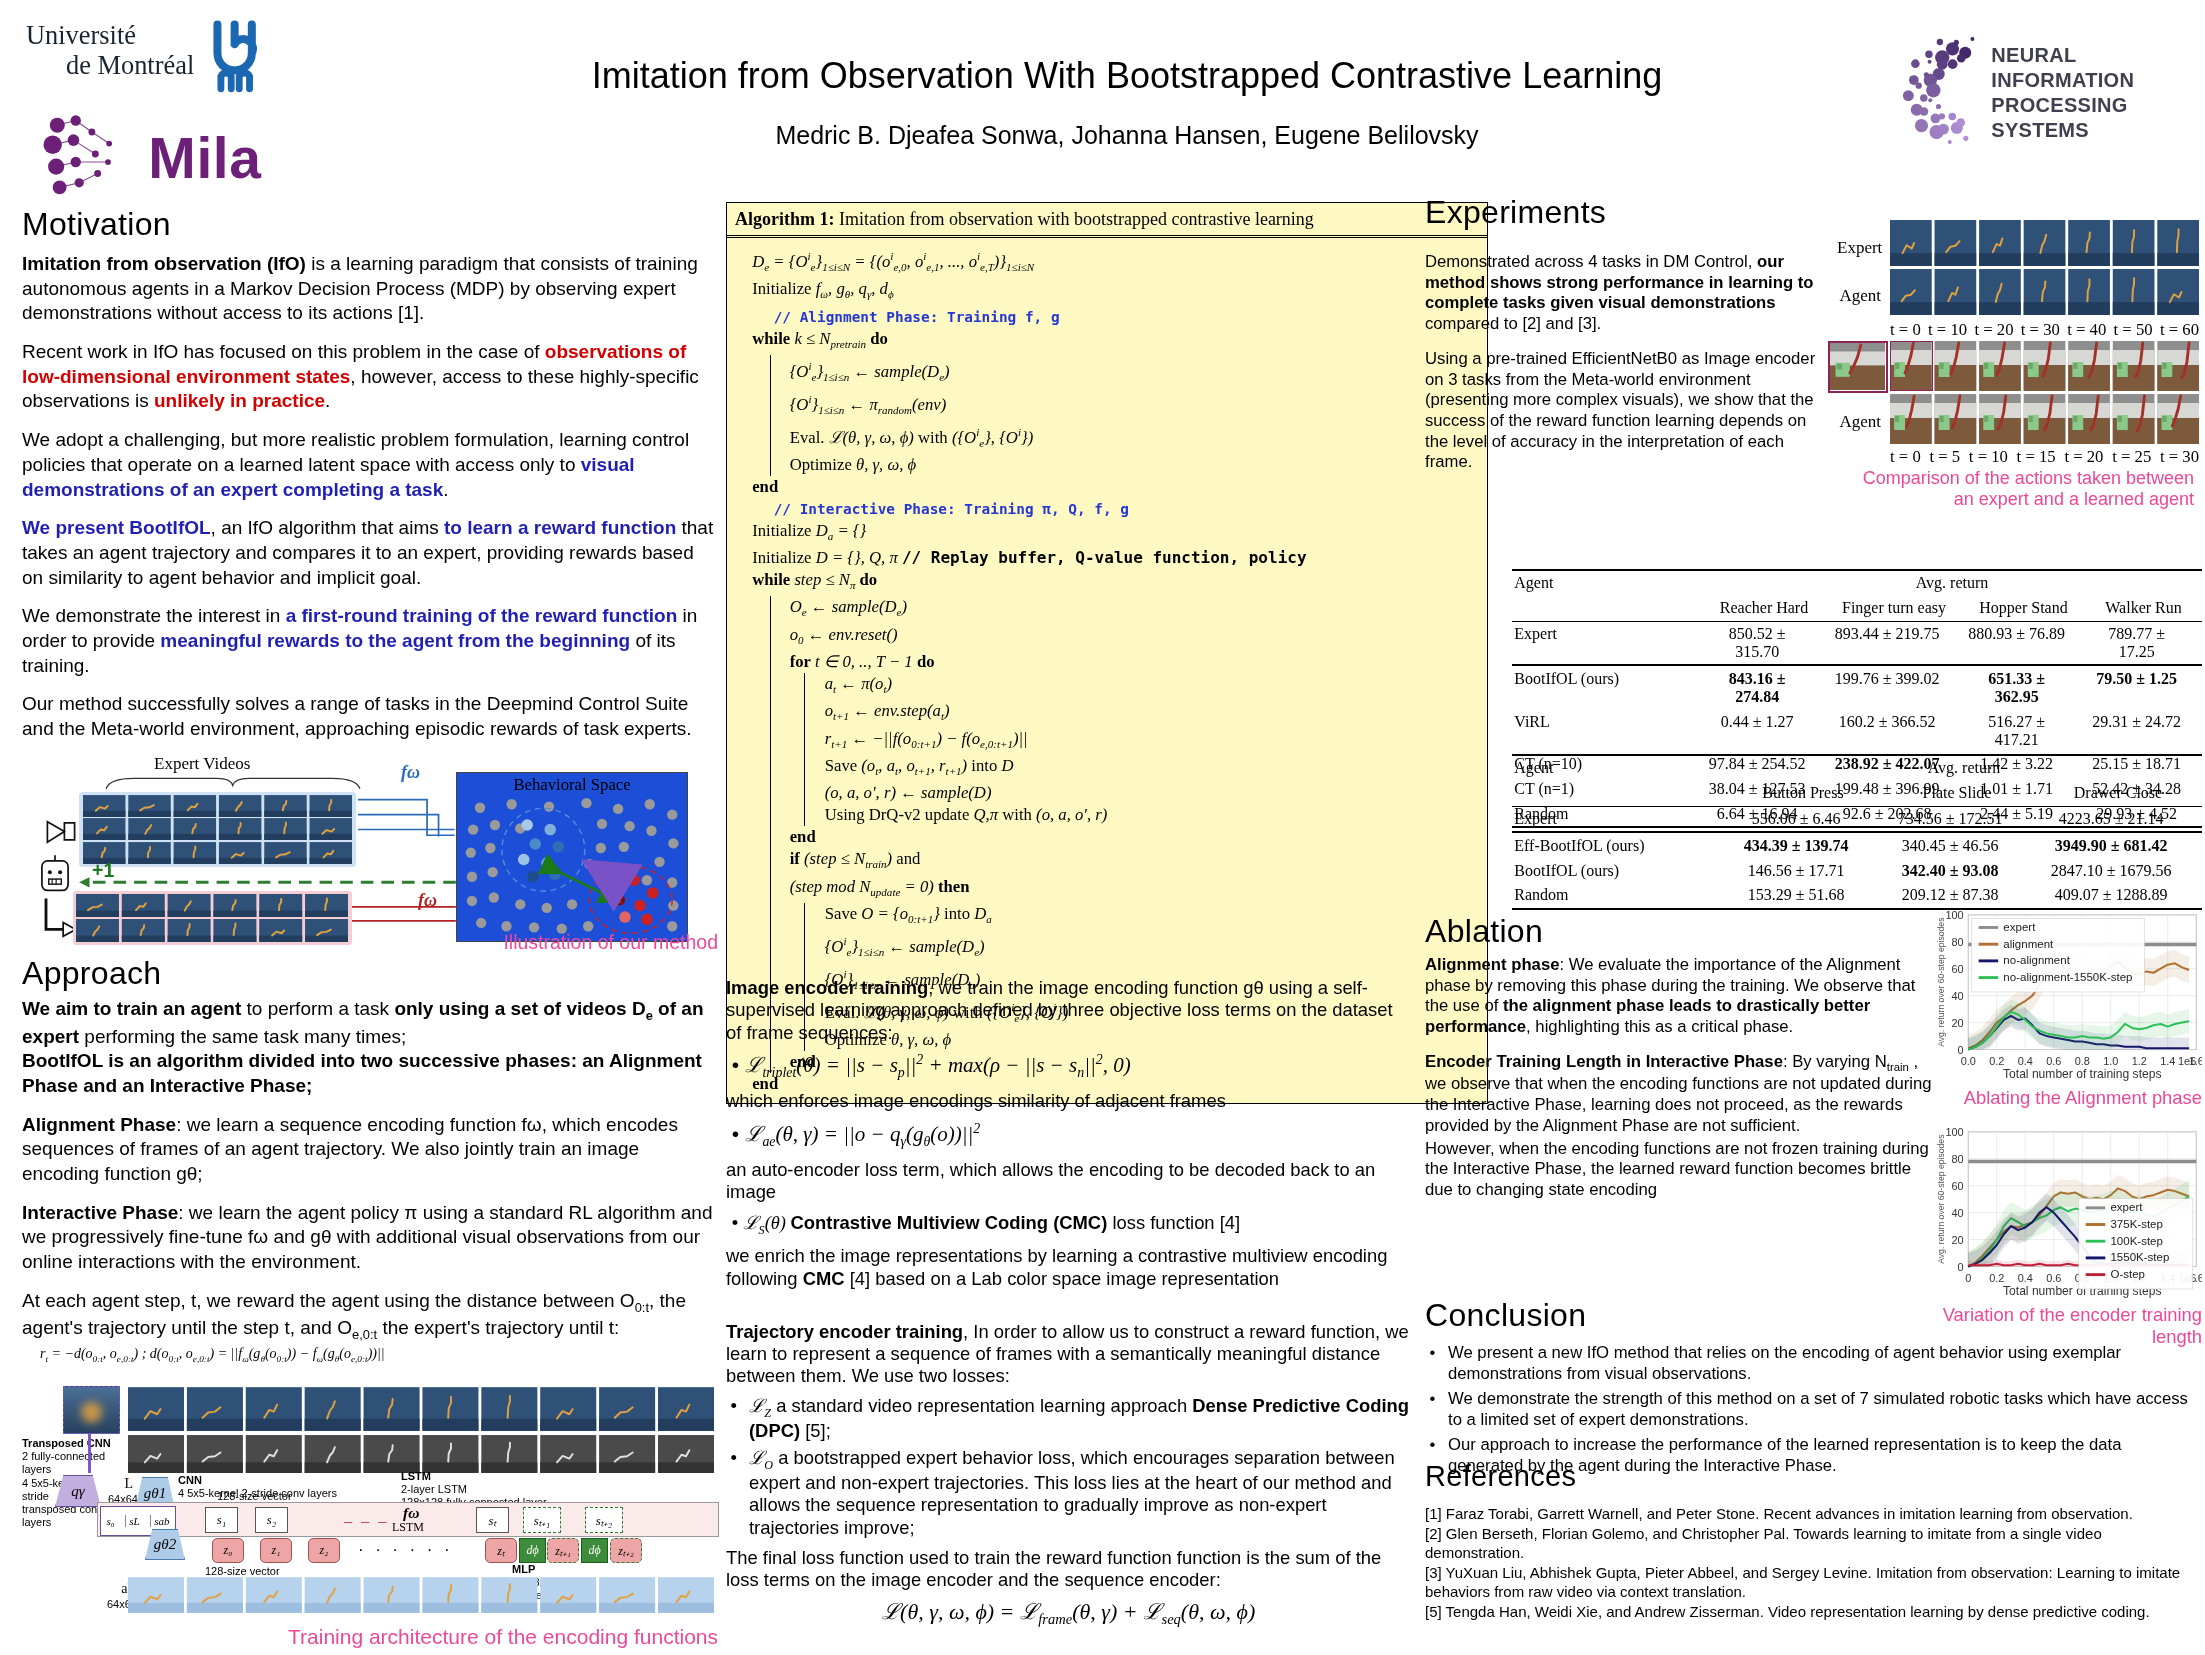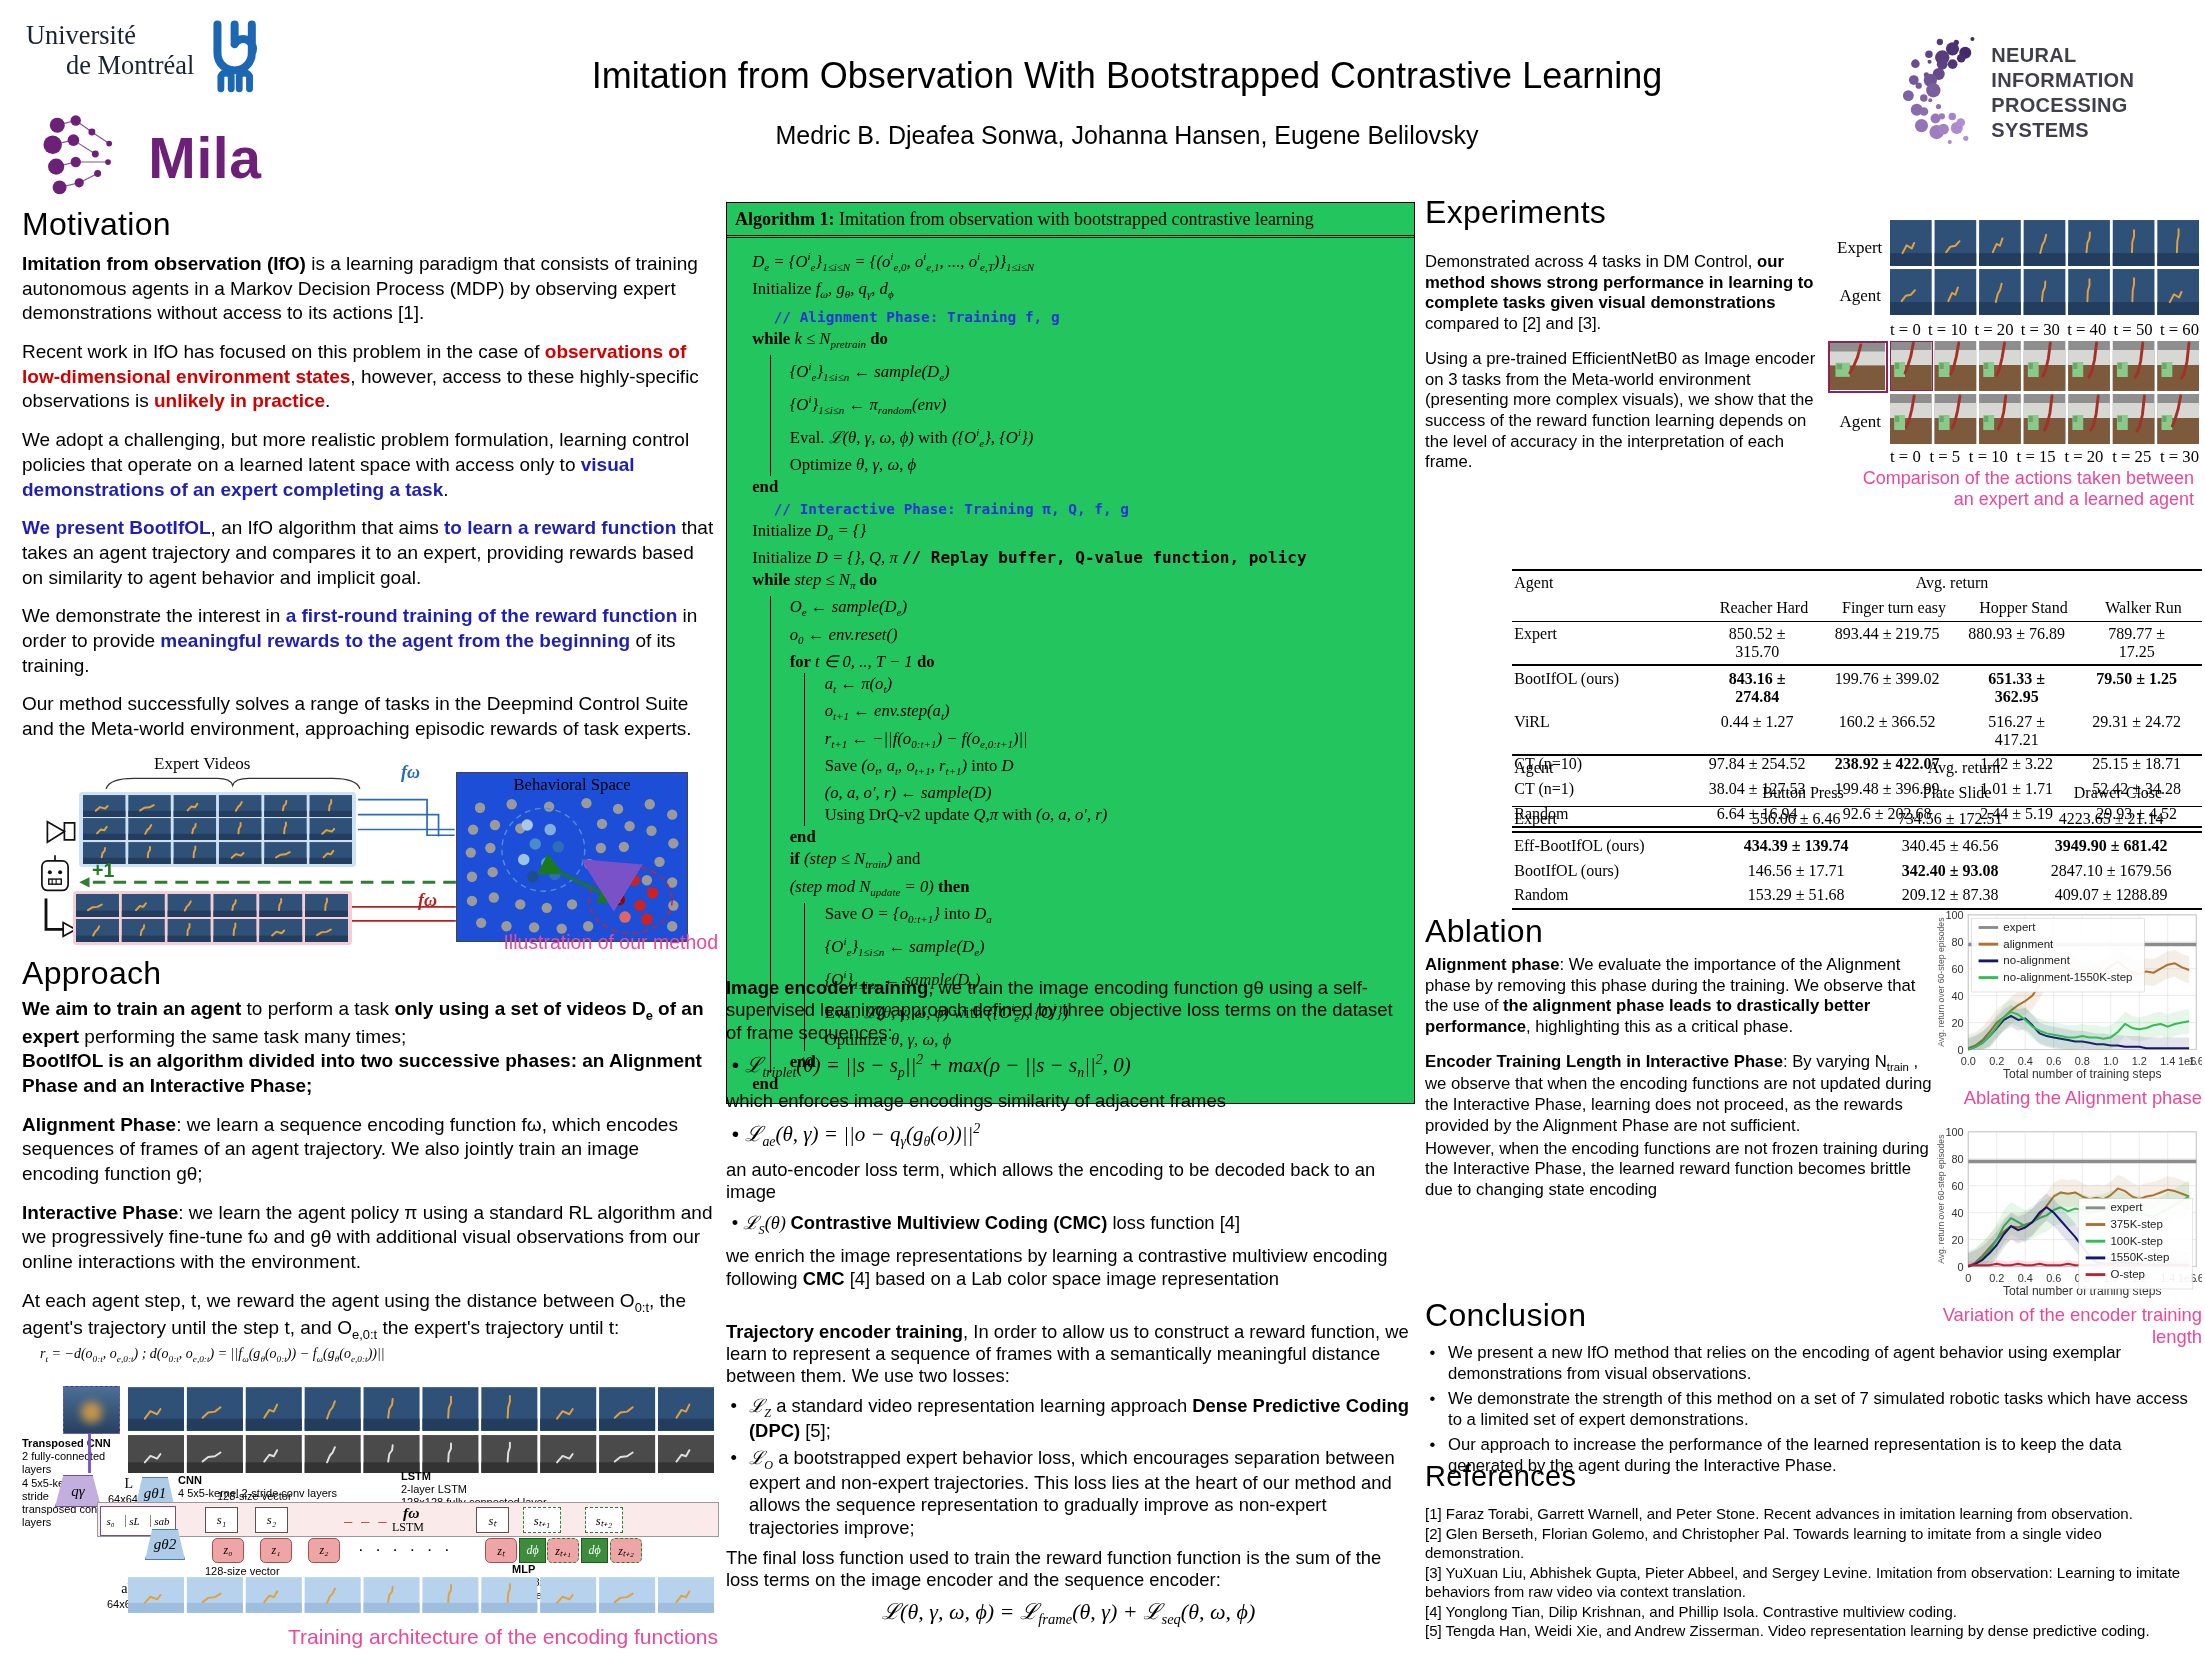--- a/index.html
+++ b/index.html
@@ -20,21 +20,21 @@
   .sg-bb{color:#1f1fb4;font-weight:bold}
   .sg-sub{vertical-align:sub;font-size:68%}
   .sg-bsub{vertical-align:sub;font-size:68%;font-weight:bold}
   .sg-m{font-family:"Liberation Serif",serif;font-style:italic}
   .sg-msub{font-family:"Liberation Serif",serif;font-style:italic;vertical-align:sub;font-size:66%}
   .sg-msup{font-family:"Liberation Serif",serif;font-style:italic;vertical-align:super;font-size:66%}
   .sg-kw{font-family:"Liberation Serif",serif;font-weight:bold}
   .sg-c{font-family:"DejaVu Sans Mono",monospace;color:#2436d4;font-size:14.4px;font-weight:bold}
   .sg-cb{font-family:"DejaVu Sans Mono",monospace;color:#000;font-size:16px;font-weight:bold}
   
-  .algo{border:1.7px solid #000;width:689px;background:#22c55e;box-sizing:border-box}
+  .algo{border:1.7px solid #000;width:762px;background:#fef9c3;box-sizing:border-box}
   .algo-title{font-family:"Liberation Serif",serif;font-size:18px;padding:5.7px 8px;border-bottom:0.6px solid #000}
   .algo-body{border-top:1.1px solid #000;margin-top:1.1px;padding:7px 5.7px 8px 5.7px}
   .aline{font-family:"Liberation Serif",serif;font-size:16.7px;line-height:22px;position:relative;padding-left:19.5px;white-space:nowrap}
   .aline.ind05{padding-left:41px}
   .aline.ind1{padding-left:57px}
   .aline.ind2{padding-left:92px}
   .aline.ind1::before,.aline.ind2::before{content:"";position:absolute;left:37px;top:0;bottom:0;width:1.1px;background:#000}
   .aline.ind2::after{content:"";position:absolute;left:71px;top:0;bottom:0;width:1.1px;background:#000}
   
   .formula{font-family:"Liberation Serif",serif;font-size:14px}
@@ -1051,16 +1051,15 @@
   <div class="cbull">We present a new IfO method that relies on the encoding of agent behavior using exemplar demonstrations from visual observations.</div>
   <div class="cbull">We demonstrate the strength of this method on a set of 7 simulated robotic tasks which have access to a limited set of expert demonstrations.</div>
   <div class="cbull">Our approach to increase the performance of the learned representation is to keep the data generated by the agent during the Interactive Phase.</div>
 </div>
 
 <h2 class="sec abs" style="left:1425px;top:1460px;font-size:29px">References</h2>
 <div class="abs" style="left:1425px;top:1504px;width:776px;font-size:15px;line-height:1.3">
   <div>[1] Faraz Torabi, Garrett Warnell, and Peter Stone. Recent advances in imitation learning from observation.</div>
   <div>[2] Glen Berseth, Florian Golemo, and Christopher Pal. Towards learning to imitate from a single video demonstration.</div>
   <div>[3] YuXuan Liu, Abhishek Gupta, Pieter Abbeel, and Sergey Levine. Imitation from observation: Learning to imitate behaviors from raw video via context translation.</div>
-  <div>[4] Yonglong Tian, Dilip Krishnan, and Phillip Isola. Contrastive multiview coding.</div>
   <div>[5] Tengda Han, Weidi Xie, and Andrew Zisserman. Video representation learning by dense predictive coding.</div>
 </div>
 
 
 </body></html>

